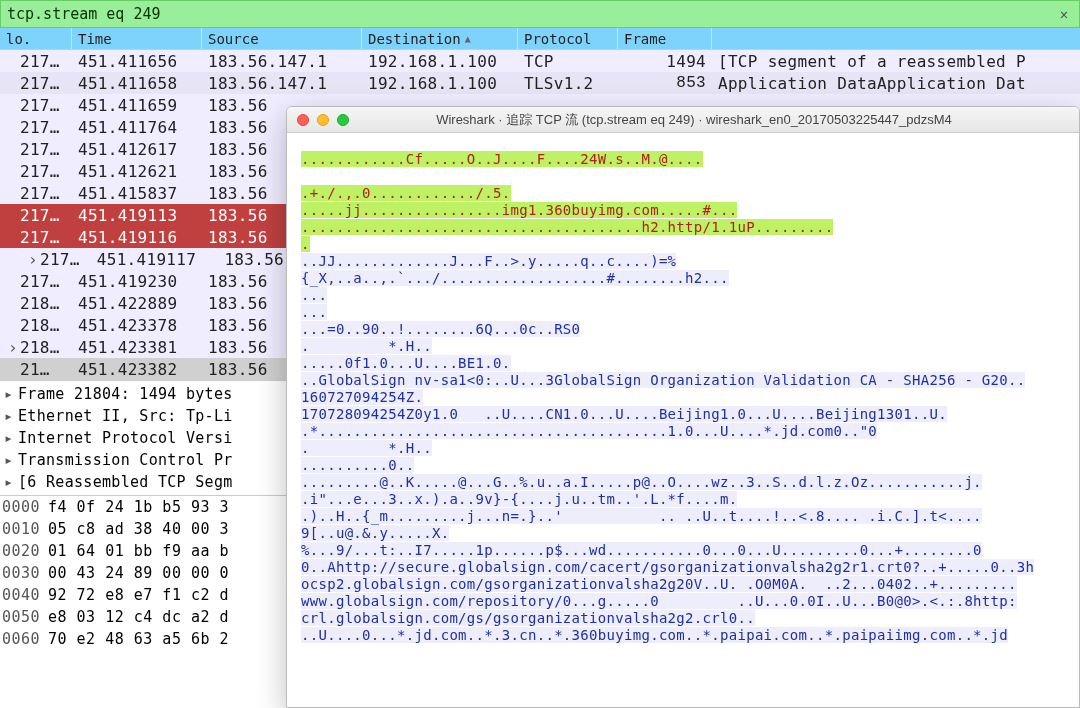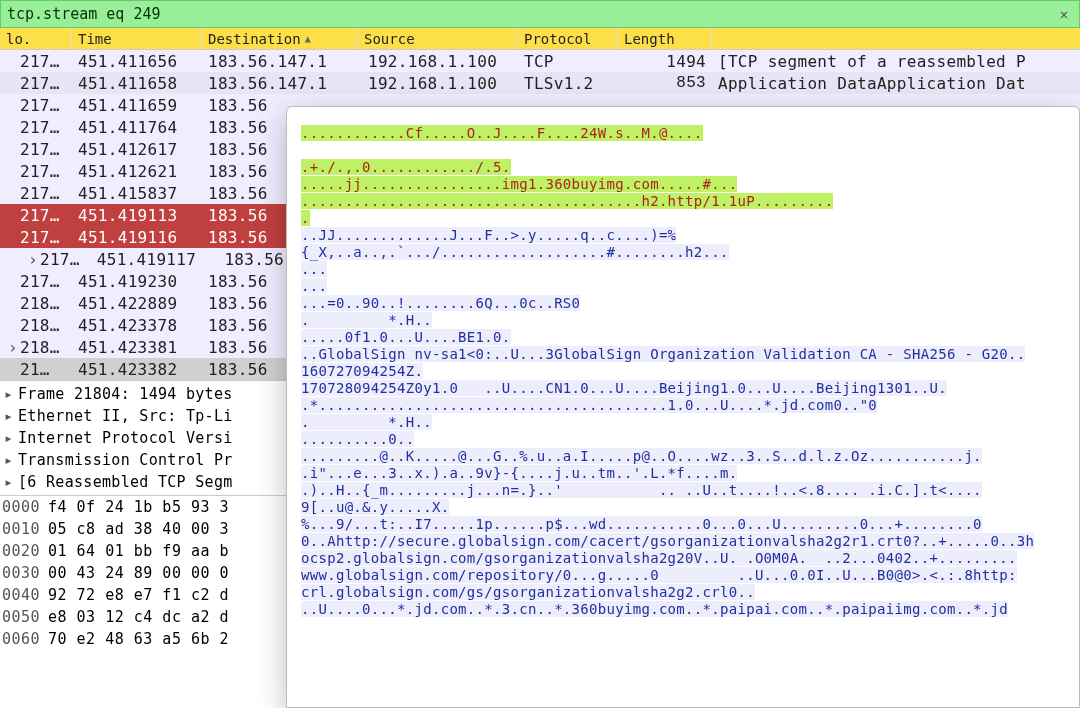--- a/index.html
+++ b/index.html
@@ -4,21 +4,21 @@
 <style>
   * { margin: 0; padding: 0; box-sizing: border-box; }
   html, body { width: 1080px; height: 708px; font-family: "Menlo", "Monaco", "Consolas", monospace; font-size: 15px; overflow: hidden; background: #fff; color: #000; }
 
   
   .filter-bar { height: 28px; background: #99ee99; border: 1px solid #66cc66; display: flex; align-items: center; padding: 0 6px; }
   .filter-input { flex: 1; background: transparent; border: none; outline: none; font-family: inherit; font-size: 15px; color: #003300; }
   .filter-clear { width: 18px; height: 18px; display: flex; align-items: center; justify-content: center; color: #555; cursor: pointer; font-size: 14px; }
 
   
-  .packet-header { display: flex; height: 22px; align-items: center; border-bottom: 1px solid #ccc; background: #fde047; font-size: 14px; color: #222; }
+  .packet-header { display: flex; height: 22px; align-items: center; border-bottom: 1px solid #ccc; background: #7dd3fc; font-size: 14px; color: #222; }
   .packet-header .hcol { border-right: 1px solid #ddd; padding: 0 6px; display: flex; align-items: center; height: 100%; position: relative; }
   .sort-ind { margin-left: 4px; color: #666; font-size: 10px; }
 
   .packet-list { overflow: hidden; }
   .prow { display: flex; height: 22px; align-items: center; white-space: nowrap; font-size: 16px; letter-spacing: 0.3px; }
   .pcell { padding: 0 6px; overflow: hidden; }
   .row-tcp      { background: #efedff; color: #222; }
   .row-tls      { background: #e6e4f5; color: #222; }
   .row-sel      { background: #c04040; color: #fff; }
   .row-last     { background: #d0d0d0; color: #222; }
@@ -75,24 +75,24 @@
 <body>
 
 <div class="filter-bar">
   <input class="filter-input" value="tcp.stream eq 249" style="">
   <span class="filter-clear">✕</span>
 </div>
 
 <div class="packet-header" id="ph">
     <div class="hcol" style="width: 72px;">lo.</div>
     <div class="hcol" style="width: 130px;">Time</div>
+    <div class="hcol" style="width: 160px;">Source</div>
     <div class="hcol" style="width: 156px;">Destination<span class="sort-ind">▲</span></div>
-    <div class="hcol" style="width: 160px;">Source</div>
     <div class="hcol" style="width: 100px;">Protocol</div>
-    <div class="hcol" style="width: 94px;">Length</div>
+    <div class="hcol" style="width: 94px;">Frame</div>
   </div>
 
 <div class="packet-list" id="pl">
     <div class="prow row-tcp">
       <div class="pcell" style="width: 72px;"><span class="row-gutter"></span>217…</div>
       <div class="pcell" style="width: 130px;">451.411656</div>
       <div class="pcell" style="width: 160px;">183.56.147.1</div>
       <div class="pcell" style="width: 156px;">192.168.1.100</div>
       <div class="pcell" style="width: 100px;">TCP</div>
       <div class="pcell" style="width: 94px; text-align: right;">1494</div>
@@ -238,14 +238,22 @@
     <div><span class="hex-off">0000</span>f4 0f 24 1b b5 93 3</div>
     <div><span class="hex-off">0010</span>05 c8 ad 38 40 00 3</div>
     <div><span class="hex-off">0020</span>01 64 01 bb f9 aa b</div>
     <div><span class="hex-off">0030</span>00 43 24 89 00 00 0</div>
     <div><span class="hex-off">0040</span>92 72 e8 e7 f1 c2 d</div>
     <div><span class="hex-off">0050</span>e8 03 12 c4 dc a2 d</div>
     <div><span class="hex-off">0060</span>70 e2 48 63 a5 6b 2</div>
   </div>
 
 <div class="follow-win">
+  <div class="titlebar">
+    <div class="traffic">
+      <div class="tl red"></div>
+      <div class="tl yel"></div>
+      <div class="tl grn"></div>
+    </div>
+    <div class="wtitle">Wireshark · 追踪 TCP 流 (tcp.stream eq 249) · wireshark_en0_20170503225447_pdzsM4</div>
+  </div>
   <div class="stream-body" id="sb"><div><span class="cli">............Cf.....O..J....F....24W.s..M.@....</span></div><div>&nbsp;</div><div><span class="cli">.+./.,.0............/.5.</span></div><div><span class="cli">.....jj................img1.360buyimg.com.....#...</span></div><div><span class="cli">.......................................h2.http/1.1uP.........</span></div><div><span class="cli">.</span></div><div><span class="srv">..JJ.............J...F..&gt;.y.....q..c....)=%</span></div><div><span class="srv">{_X,..a..,.`.../...................#........h2...</span></div><div><span class="srv">...</span></div><div><span class="srv">...</span></div><div><span class="srv">...=0..90..!........6Q...0c..RS0</span></div><div><span class="srv">.         *.H..</span></div><div><span class="srv">.....0f1.0...U....BE1.0.</span></div><div><span class="srv">..GlobalSign nv-sa1&lt;0:..U...3GlobalSign Organization Validation CA - SHA256 - G20..</span></div><div><span class="srv">160727094254Z.</span></div><div><span class="srv">170728094254Z0y1.0   ..U....CN1.0...U....Beijing1.0...U....Beijing1301..U.</span></div><div><span class="srv">.*........................................1.0...U....*.jd.com0.."0</span></div><div><span class="srv">.         *.H..</span></div><div><span class="srv">..........0..</span></div><div><span class="srv">.........@..K.....@...G..%.u..a.I.....p@..O....wz..3..S..d.l.z.Oz...........j.</span></div><div><span class="srv">.i"...e...3..x.).a..9v}-{....j.u..tm..'.L.*f....m.</span></div><div><span class="srv">.)..H..{_m.........j...n=.}..'           .. ..U..t....!..&lt;.8.... .i.C.].t&lt;....</span></div><div><span class="srv">9[..u@.&amp;.y.....X.</span></div><div><span class="srv">%...9/...t:..I7.....1p......p$...wd...........0...0...U.........0...+........0</span></div><div><span class="srv">0..Ahttp://secure.globalsign.com/cacert/gsorganizationvalsha2g2r1.crt0?..+.....0..3h</span></div><div><span class="srv">ocsp2.globalsign.com/gsorganizationvalsha2g20V..U. .O0M0A.  ..2...0402..+.........</span></div><div><span class="srv">www.globalsign.com/repository/0...g.....0         ..U...0.0I..U...B0@0&gt;.&lt;.:.8http:</span></div><div><span class="srv">crl.globalsign.com/gs/gsorganizationvalsha2g2.crl0..</span></div><div><span class="srv">..U....0...*.jd.com..*.3.cn..*.360buyimg.com..*.paipai.com..*.paipaiimg.com..*.jd</span></div></div>
 </div>
 
 </body></html>

